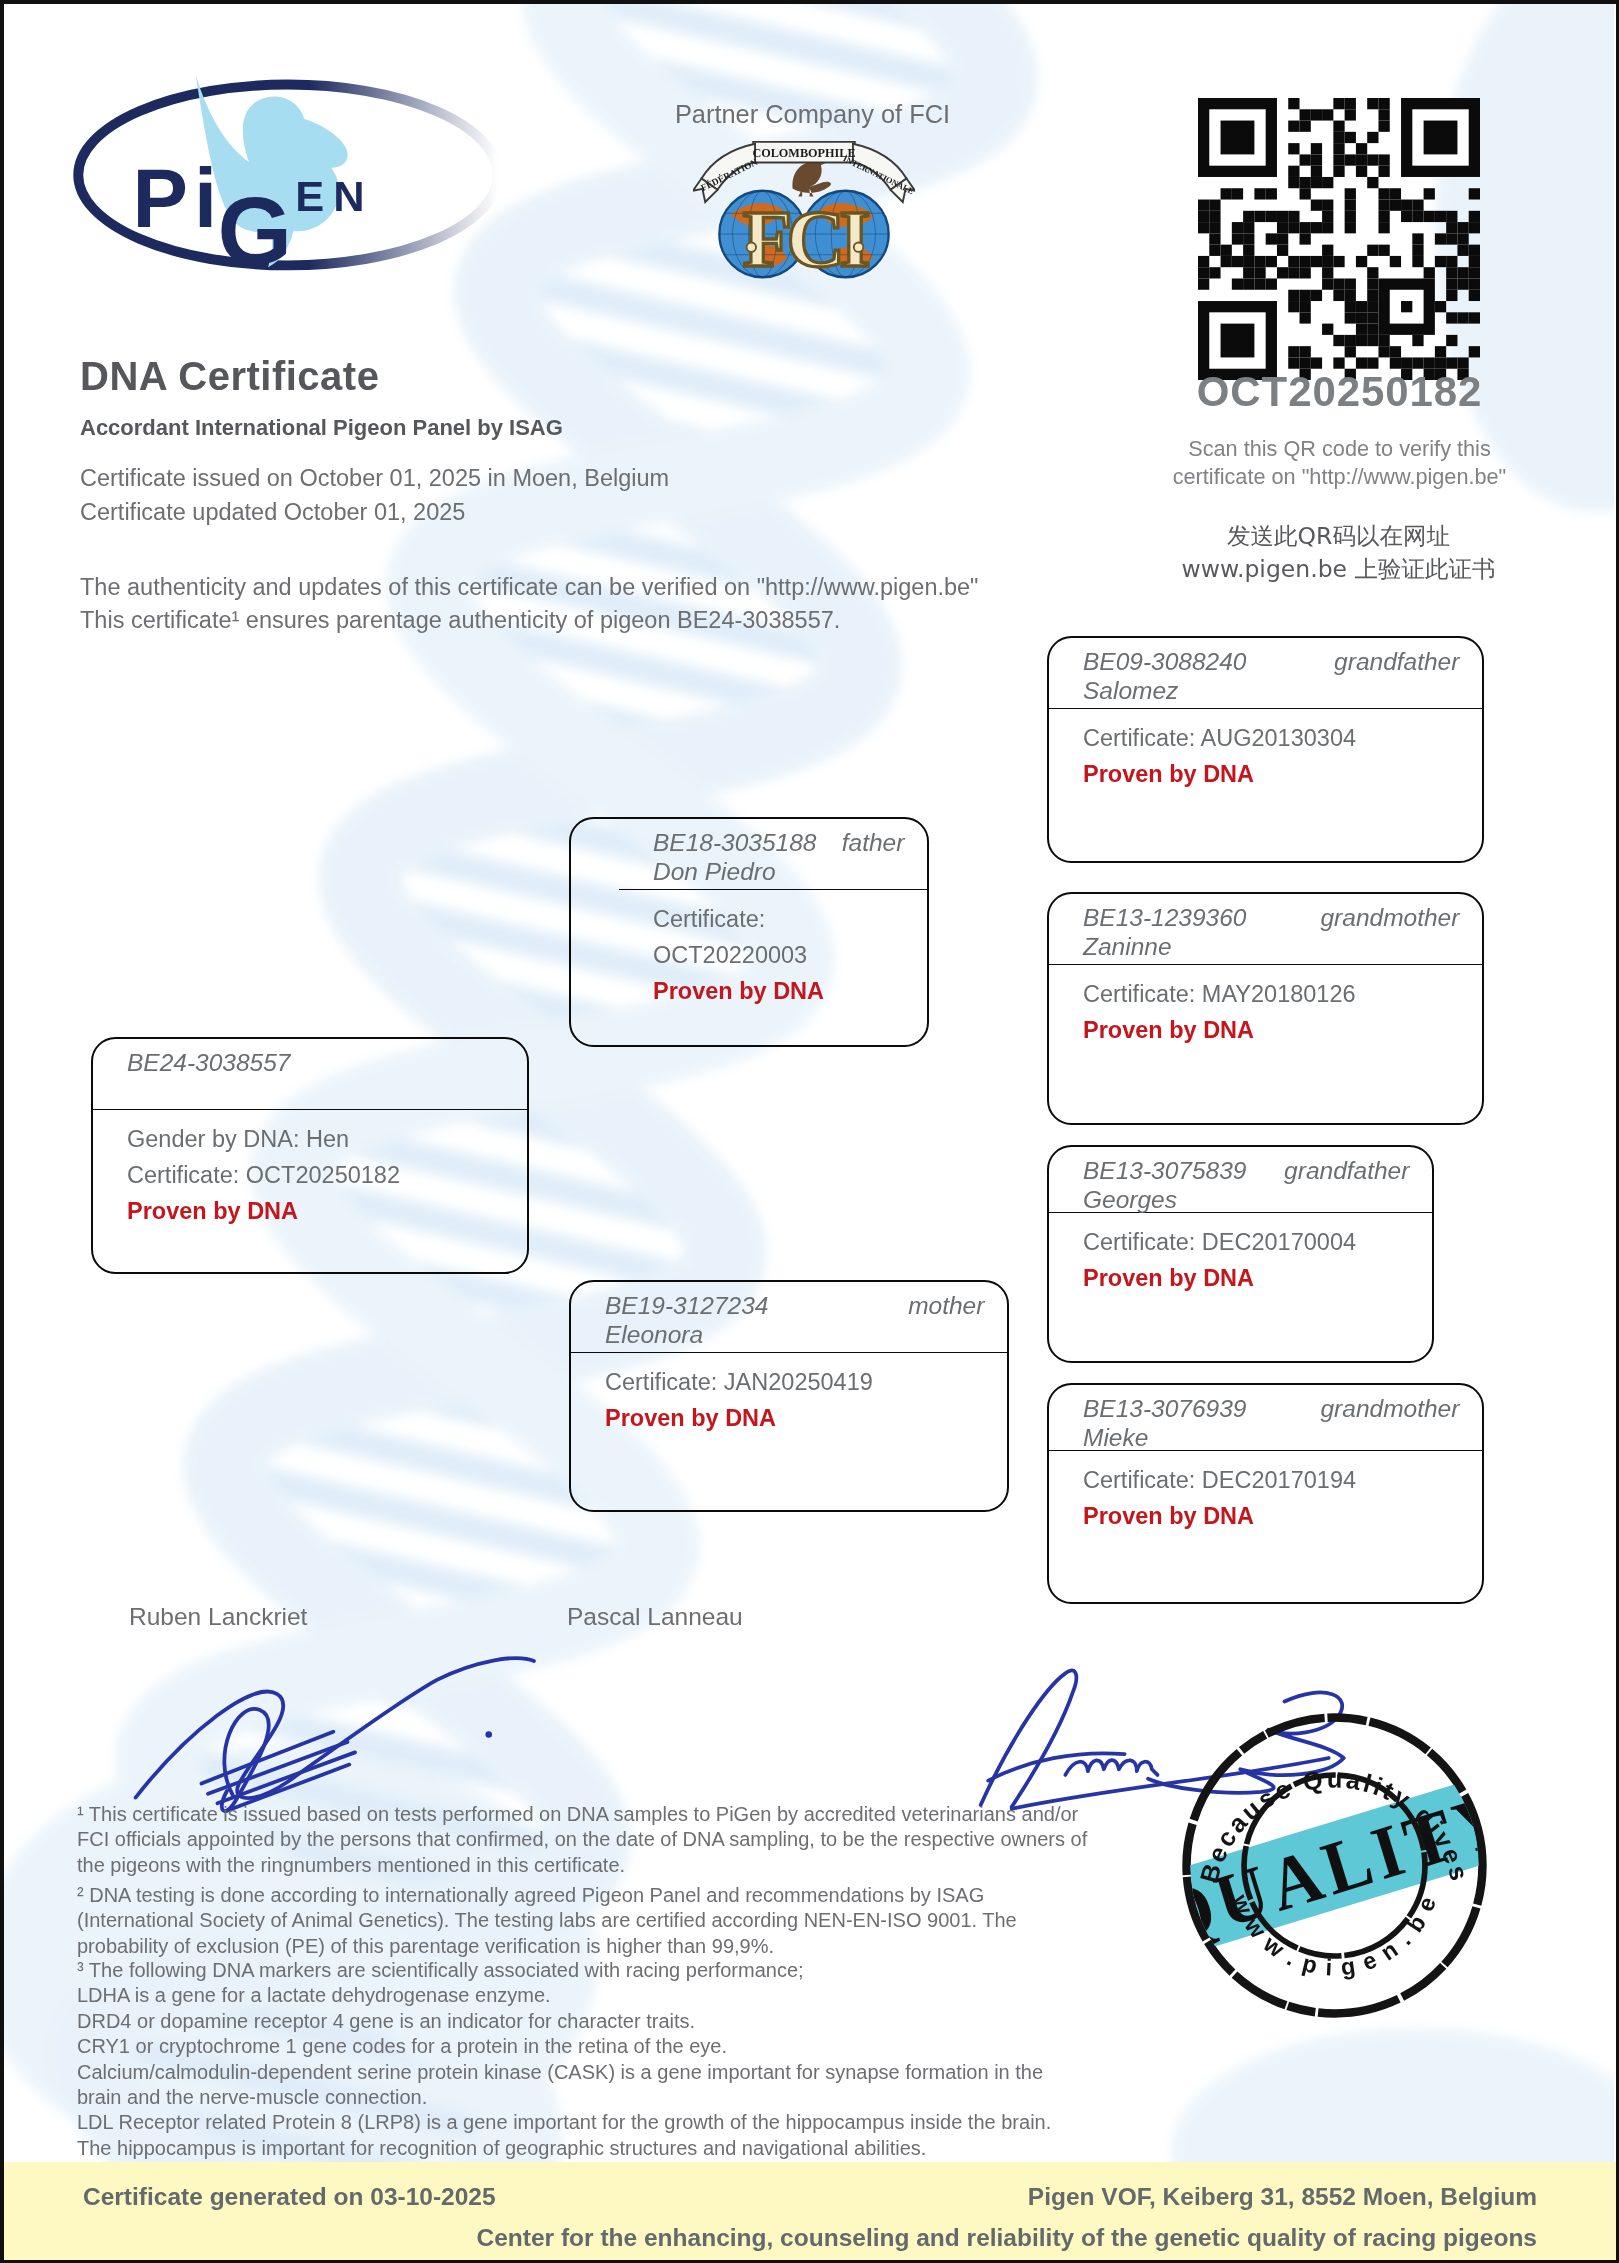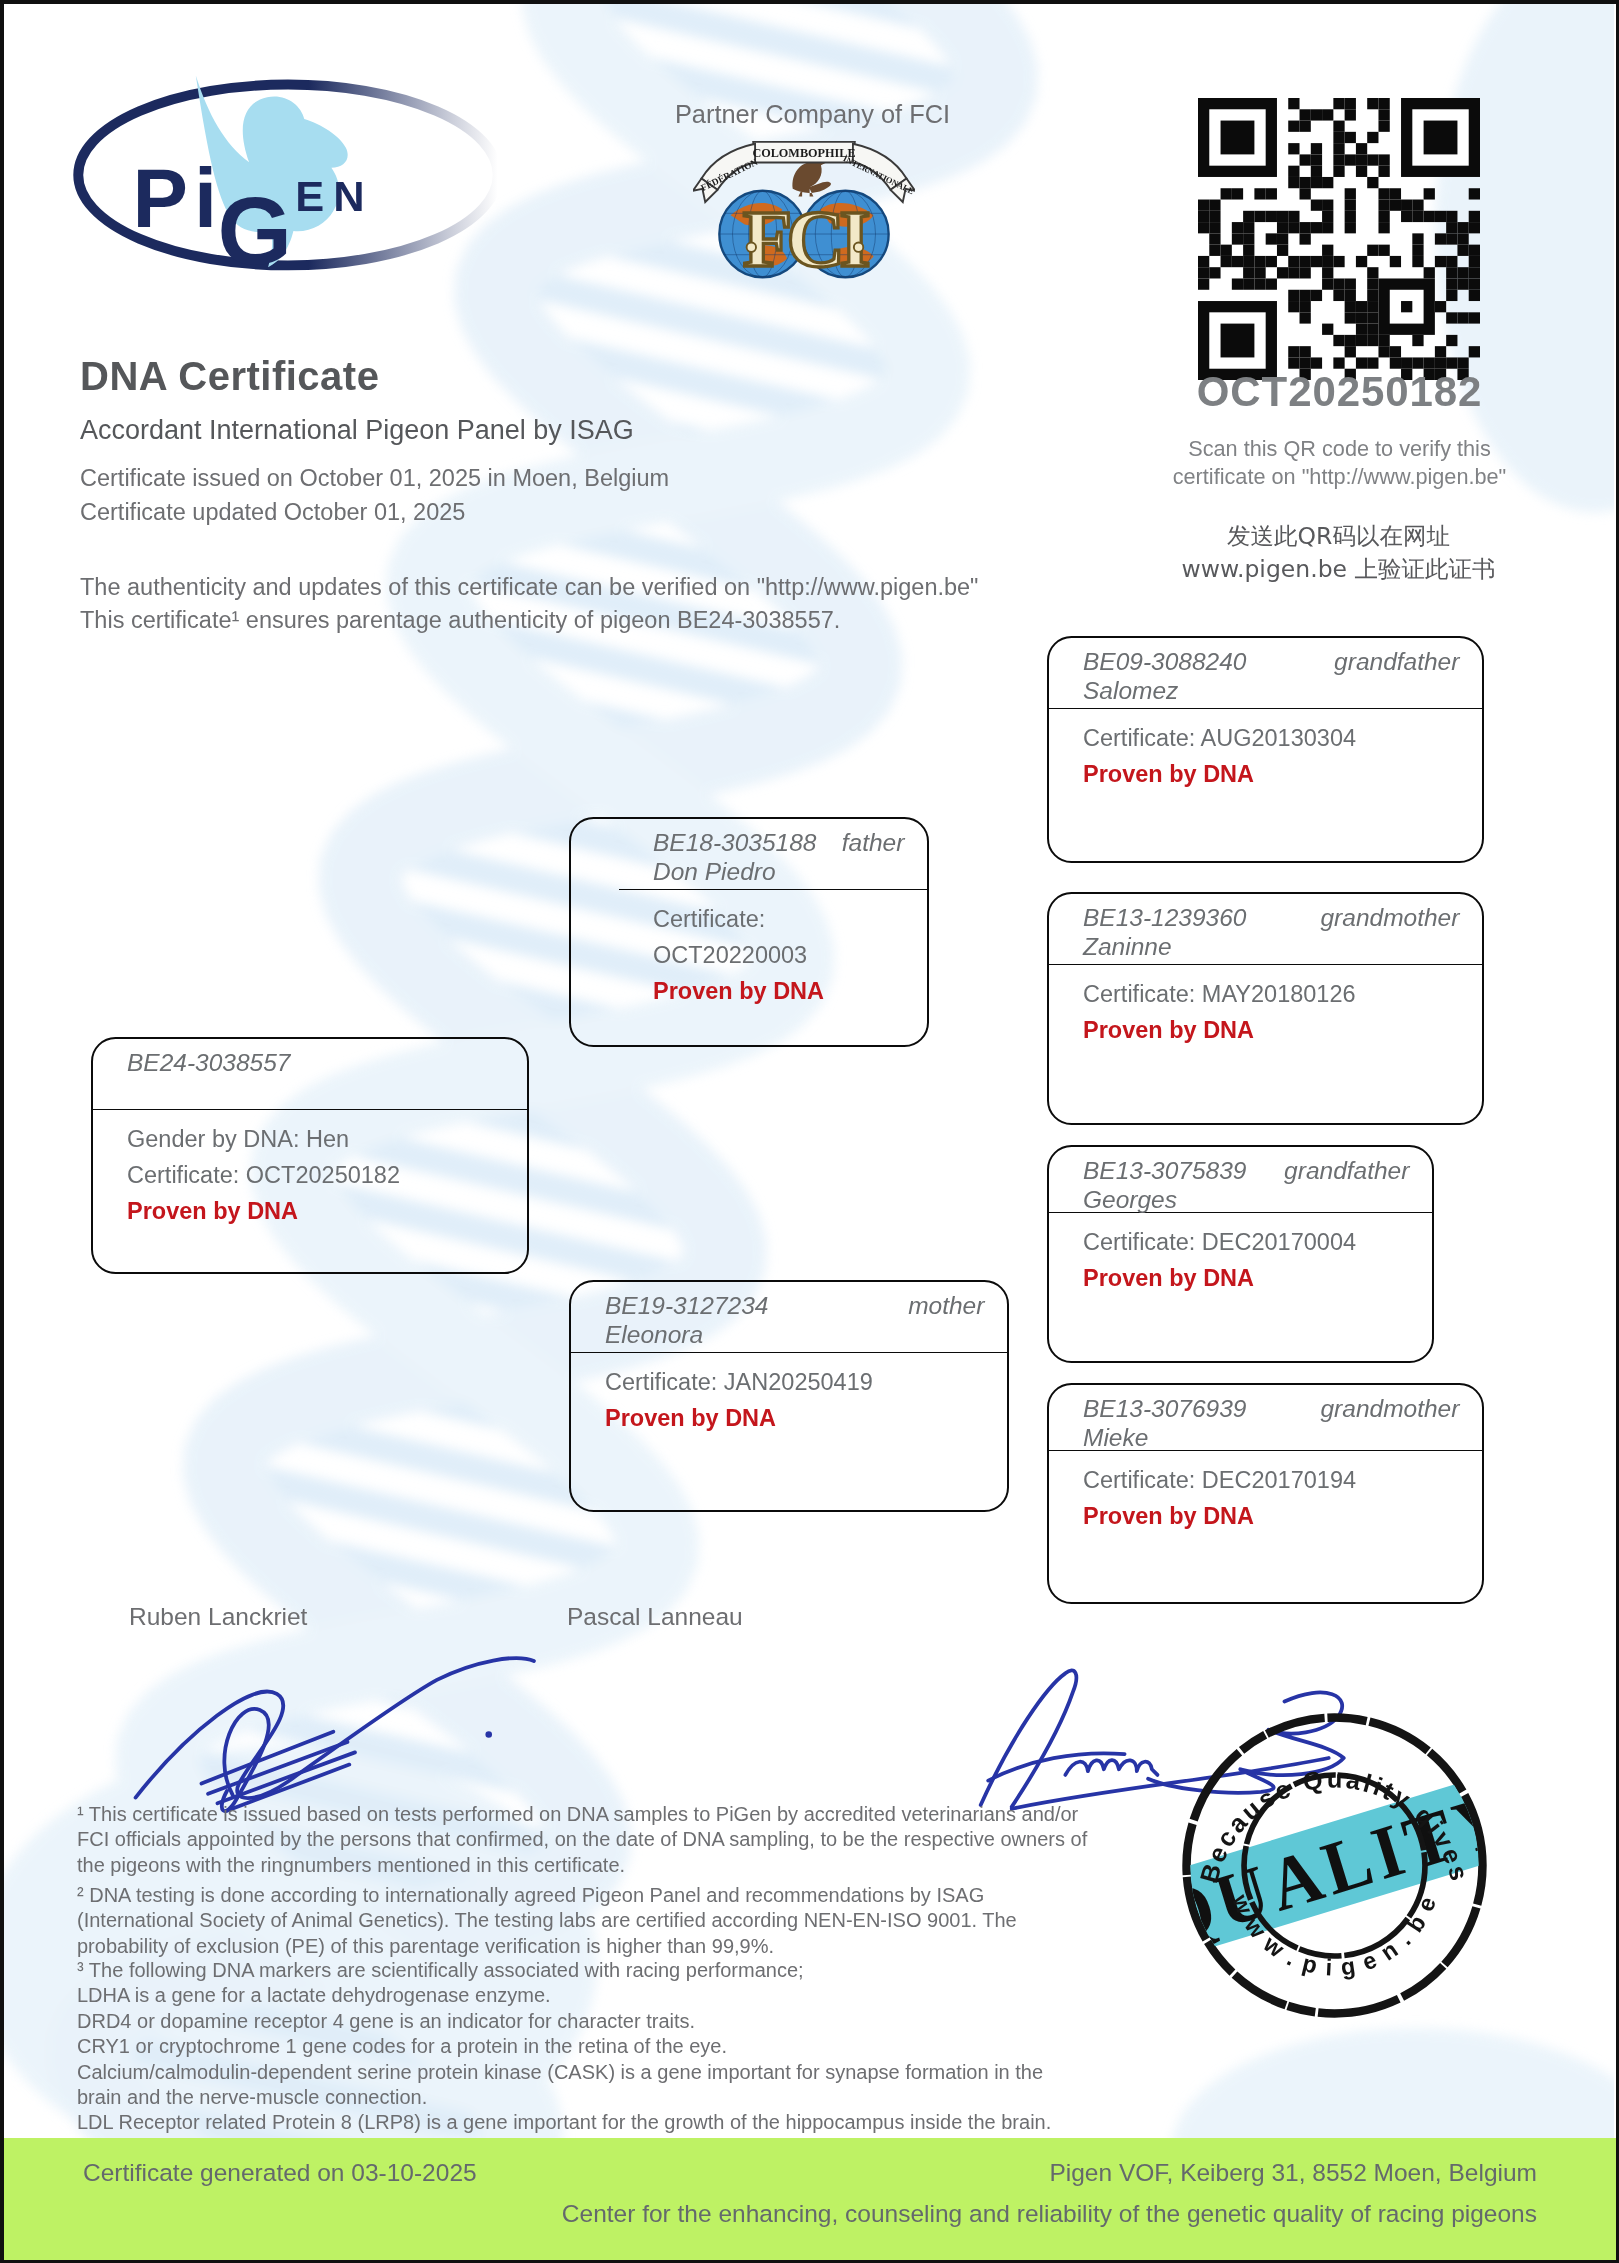--- a/index.html
+++ b/index.html
@@ -6,41 +6,41 @@
   .page{position:relative;width:1620px;height:2264px;background:#ffffff;
     border:4.7px solid #101010;box-sizing:border-box;overflow:hidden;
     font-family:"Liberation Sans",sans-serif;}
   .abs{position:absolute;}
   svg{display:block;}
   
   #watermark{position:absolute;left:0;top:0;z-index:0;pointer-events:none;}
   
   .partner{font-size:25.4px;color:#6d6e71;text-align:center;}
   .title{font-size:40px;font-weight:bold;color:#55575a;letter-spacing:0.5px;}
-  .subtitle{font-size:27px;font-weight:normal;color:#55575a;}
+  .subtitle{font-size:22px;font-weight:bold;color:#55575a;}
   .meta{font-size:23.5px;color:#6d6e71;line-height:34px;}
   .verify{font-size:23.5px;color:#6d6e71;line-height:33px;}
   
   .qr-id{width:301px;text-align:center;font-size:42px;font-weight:bold;color:#7d8083;letter-spacing:0.9px;}
   .qr-scan{width:339px;text-align:center;font-size:21.7px;color:#808285;line-height:28px;}
   .qr-cn{width:395px;text-align:center;font-size:23.5px;color:#58595c;line-height:33px;font-family:"DejaVu Sans",sans-serif;}
   
   .pbox{position:absolute;border:2.8px solid #0b0b0b;border-radius:24.5px;background:transparent;box-sizing:border-box;z-index:1;}
   .pbox .hd{height:71px;border-bottom:1.9px solid #0b0b0b;padding:9.4px 22.6px 0 34px;box-sizing:border-box;font-style:italic;}
   .pbox .row1{display:flex;justify-content:space-between;font-size:24.5px;color:#6b6e71;line-height:29px;}
   .pbox .nm{font-size:24.5px;color:#6b6e71;line-height:29px;}
   .pbox .bd{padding:11.3px 22.6px 0 34px;font-size:23.5px;color:#6b6e71;line-height:36px;}
   .proven{color:#c4161c;font-weight:bold;}
   
   .sig-name{font-size:24.5px;color:#6d6e71;}
   .sig-svg path{fill:none;stroke:#2734a6;stroke-width:4;stroke-linecap:round;stroke-linejoin:round;}
   
   .fn{width:1012px;font-size:20px;color:#6d6e71;line-height:25.4px;white-space:pre-line;}
   
-  .footer{position:absolute;left:0;right:0;bottom:0;height:122px;background:#bef264;z-index:2;}
+  .footer{position:absolute;left:0;right:0;bottom:0;height:98px;background:#fef9c3;z-index:2;font-weight:bold;}
   .footer .l{position:absolute;left:79px;top:21px;font-size:24.5px;color:#64696c;}
   .footer .r{position:absolute;right:79px;top:21px;font-size:24.5px;color:#64696c;}
   .footer .t{position:absolute;right:79px;top:62px;font-size:24.5px;color:#64696c;}
   .z1{z-index:1;}
 </style>
 </head>
 <body>
 
 <div class="page">
 

